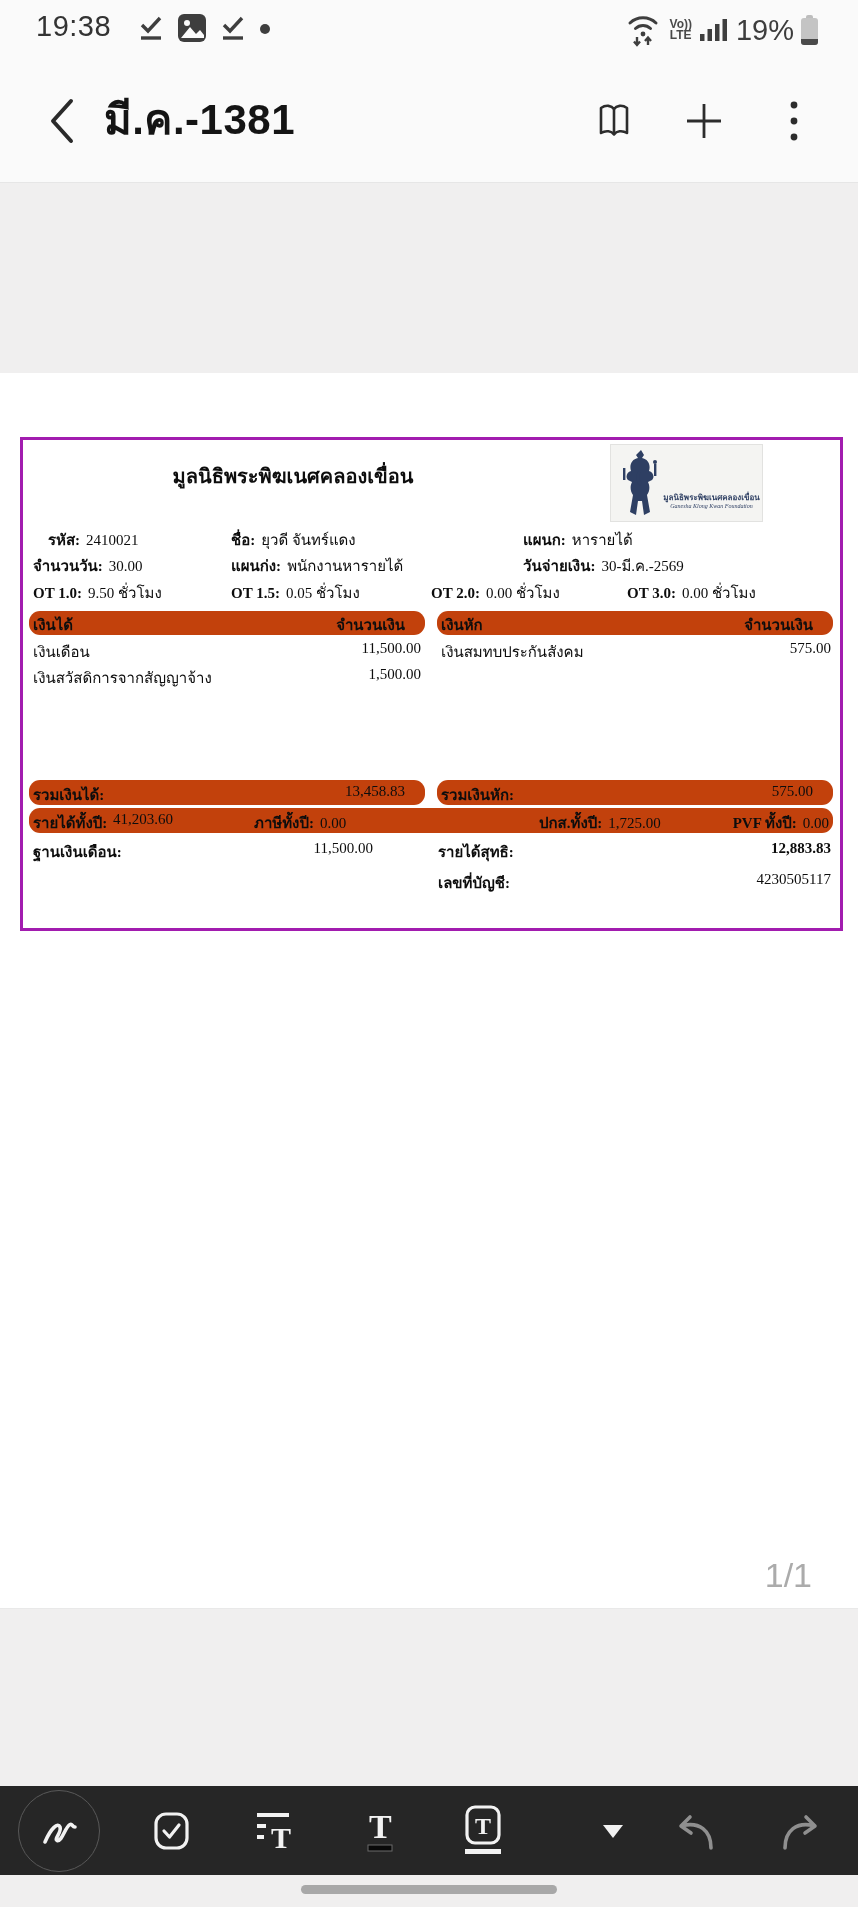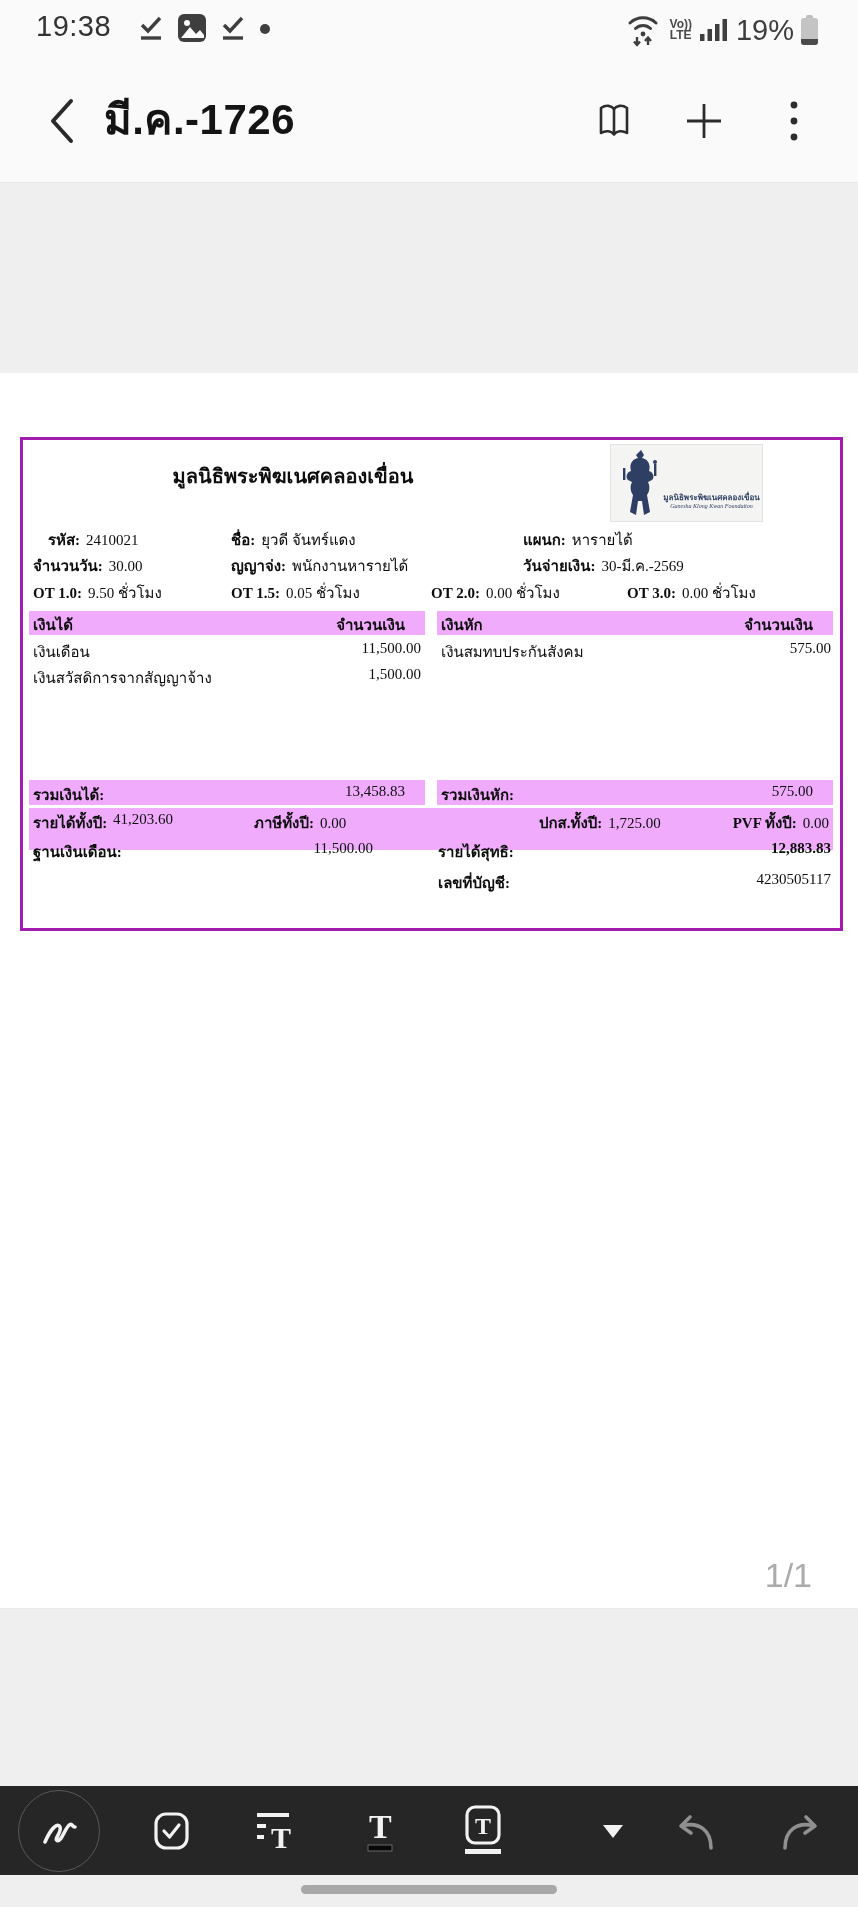--- a/index.html
+++ b/index.html
@@ -39,29 +39,29 @@
             font-family:"Liberation Sans","DejaVu Sans",sans-serif;}
   .logo{left:587px;top:4px;width:151px;height:76px;background:#f4f4f2;border:1px solid #e2e2e0;
         display:flex;align-items:center;overflow:hidden;}
   .logo-fig{flex:0 0 44px;height:70px;margin-left:8px;}
   .logo-txt{flex:1;color:#2e3f63;line-height:9px;padding-top:38px;padding-right:2px;text-align:center;}
   .logo-th{font-size:8px;font-weight:700;}
   .logo-en{font-size:6px;font-style:italic;}
   .inforow{left:0;width:817px;height:24px;}
   .cell{position:absolute;white-space:nowrap;}
   .lab{font-weight:700;margin-right:6px;}
-  .grayrow{background:#f0abfc;}
+  .grayrow{background:#c2410c;border-radius:11px;}
   .thead-l{left:6px;top:171px;width:396px;height:24px;}
   .thead-r{left:414px;top:171px;width:396px;height:24px;}
   .hcell{position:absolute;top:2px;font-weight:700;}
   .amt-r{position:absolute;top:2px;right:20px;text-align:right;}
   .item{position:absolute;white-space:nowrap;}
   .tot-l{left:6px;top:340px;width:396px;height:25px;}
   .tot-r{left:414px;top:340px;width:396px;height:25px;}
-  .annual{left:6px;top:368px;width:804px;height:42px;}
+  .annual{left:6px;top:368px;width:804px;height:25px;}
   .pad2{top:3px;}
 
   
   .pageind{right:46px;top:1556px;font-size:34px;color:#ababab;font-family:"Liberation Sans",sans-serif;}
 
   
   .toolbar{left:0;top:1786px;width:858px;height:89px;background:#262626;}
   .tool{position:absolute;display:flex;align-items:center;justify-content:center;}
   .pen-circle{left:18px;top:4px;width:80px;height:80px;border:1.5px solid #585858;border-radius:50%;}
   .tri{width:0;height:0;border-left:10px solid transparent;border-right:10px solid transparent;border-top:13px solid #f2f2f2;}
@@ -135,21 +135,21 @@
   </div>
 </div>
 
 <div class="abs appheader">
   <div class="abs back-btn tool">
     <svg width="30" height="52" viewBox="0 0 30 52">
         <polyline points="24,6 6,26 24,46" fill="none" stroke="#2a2a2a" stroke-width="4" stroke-linecap="round" stroke-linejoin="round"></polyline>
       </svg>
     <span class="abs" style="left:-9999px"></span>
   </div>
-  <div class="abs hdr-title">มี.ค.-1726</div>
+  <div class="abs hdr-title">มี.ค.-1381</div>
   <div class="abs hdr-actions">
     <span class="hicon">
       <svg width="44" height="44" viewBox="0 0 44 44">
         <path d="M9 9 C14 5.5 19.5 6.5 22 10 C24.5 6.5 30 5.5 35 9 V34 C30 31 24.5 32 22 35.5 C19.5 32 14 31 9 34 Z" fill="none" stroke="#2c2c2c" stroke-width="2.6" stroke-linejoin="round"></path>
         <line x1="22" y1="10" x2="22" y2="35" stroke="#2c2c2c" stroke-width="2.6"></line>
       </svg>
     </span>
     <span class="hicon">
       <svg width="42" height="42" viewBox="0 0 42 42">
         <line x1="21" y1="4" x2="21" y2="38" stroke="#2c2c2c" stroke-width="2.8"></line>
@@ -190,21 +190,21 @@
   </div>
 
   <div class="abs inforow" style="top:88px">
     <span class="cell" style="left:25px"><span class="lab">รหัส:</span><span>2410021</span></span>
     <span class="cell" style="left:208px"><span class="lab">ชื่อ:</span><span>ยุวดี จันทร์แดง</span></span>
     <span class="cell" style="left:500px"><span class="lab">แผนก:</span><span>หารายได้</span></span>
   </div>
 
   <div class="abs inforow" style="top:114px">
     <span class="cell" style="left:10px"><span class="lab">จำนวนวัน:</span><span>30.00</span></span>
-    <span class="cell" style="left:208px"><span class="lab">ญญาจ่ง:</span><span>พนักงานหารายได้</span></span>
+    <span class="cell" style="left:208px"><span class="lab">แผนก่ง:</span><span>พนักงานหารายได้</span></span>
     <span class="cell" style="left:500px"><span class="lab">วันจ่ายเงิน:</span><span>30-มี.ค.-2569</span></span>
   </div>
 
   <div class="abs inforow" style="top:141px">
     <span class="cell" style="left:10px"><span class="lab">OT 1.0:</span><span>9.50 ชั่วโมง</span></span>
     <span class="cell" style="left:208px"><span class="lab">OT 1.5:</span><span>0.05 ชั่วโมง</span></span>
     <span class="cell" style="left:408px"><span class="lab">OT 2.0:</span><span>0.00 ชั่วโมง</span></span>
     <span class="cell" style="left:604px"><span class="lab">OT 3.0:</span><span>0.00 ชั่วโมง</span></span>
   </div>
 

